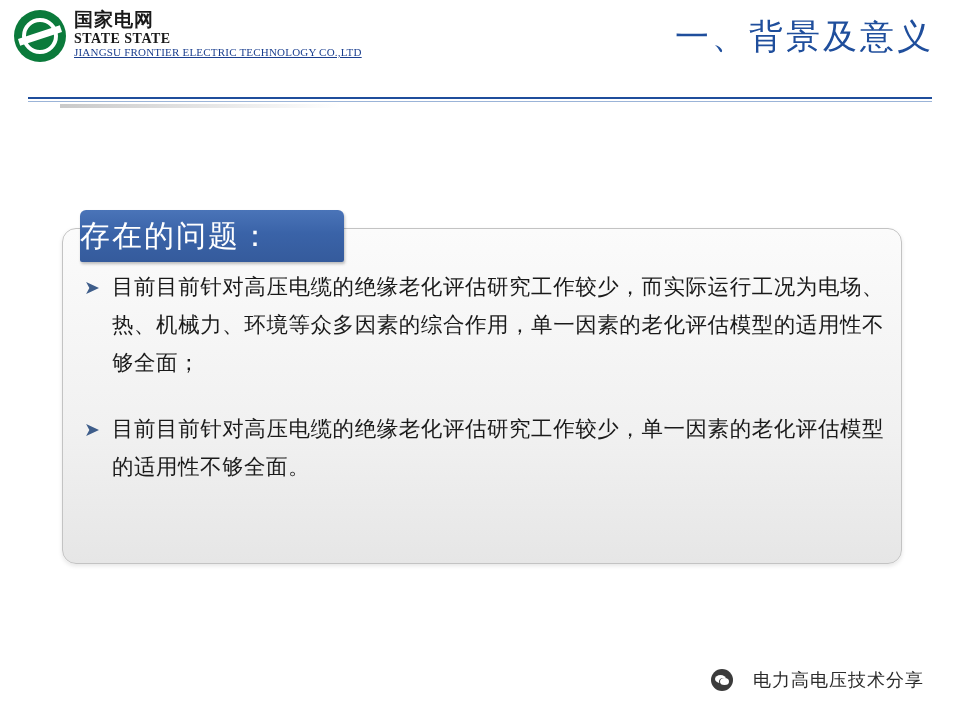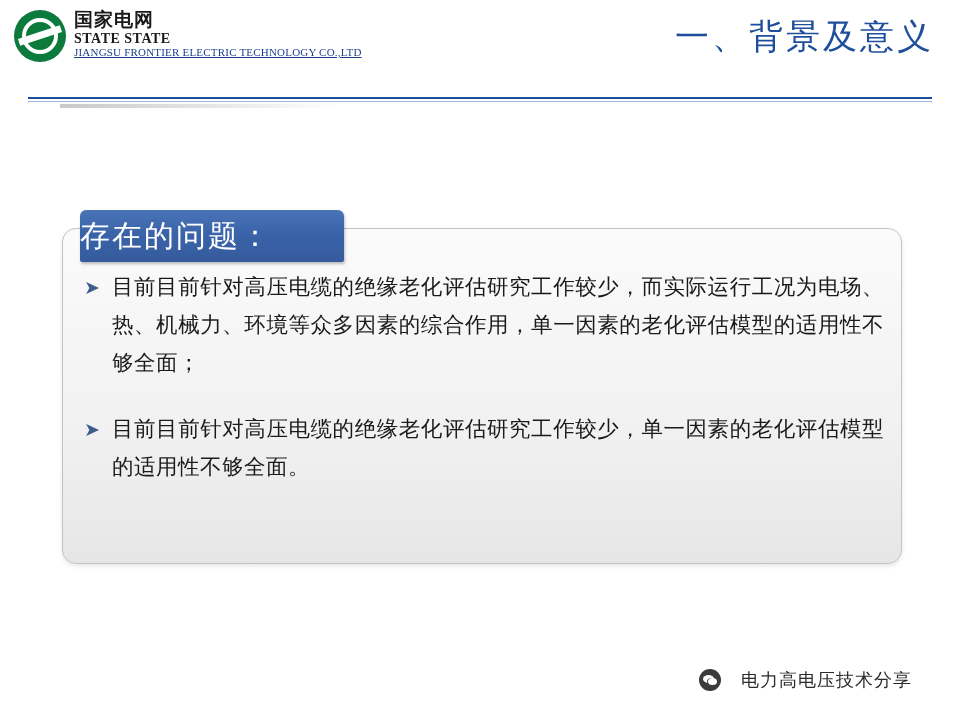--- a/index.html
+++ b/index.html
@@ -191,21 +191,21 @@
     color: #1a1a1a;
     line-height: 38px;
     letter-spacing: 0.5px;
     text-align: justify;
     flex: 1 1 auto;
   }
 
   
   .footer-mark {
     position: absolute;
-    right: 48px;
+    right: 36px;
     bottom: 28px;
     display: flex;
     align-items: center;
     gap: 12px;
   }
   .wechat-icon {
     width: 22px;
     height: 22px;
     border-radius: 50%;
     background: #3b3b3b;

